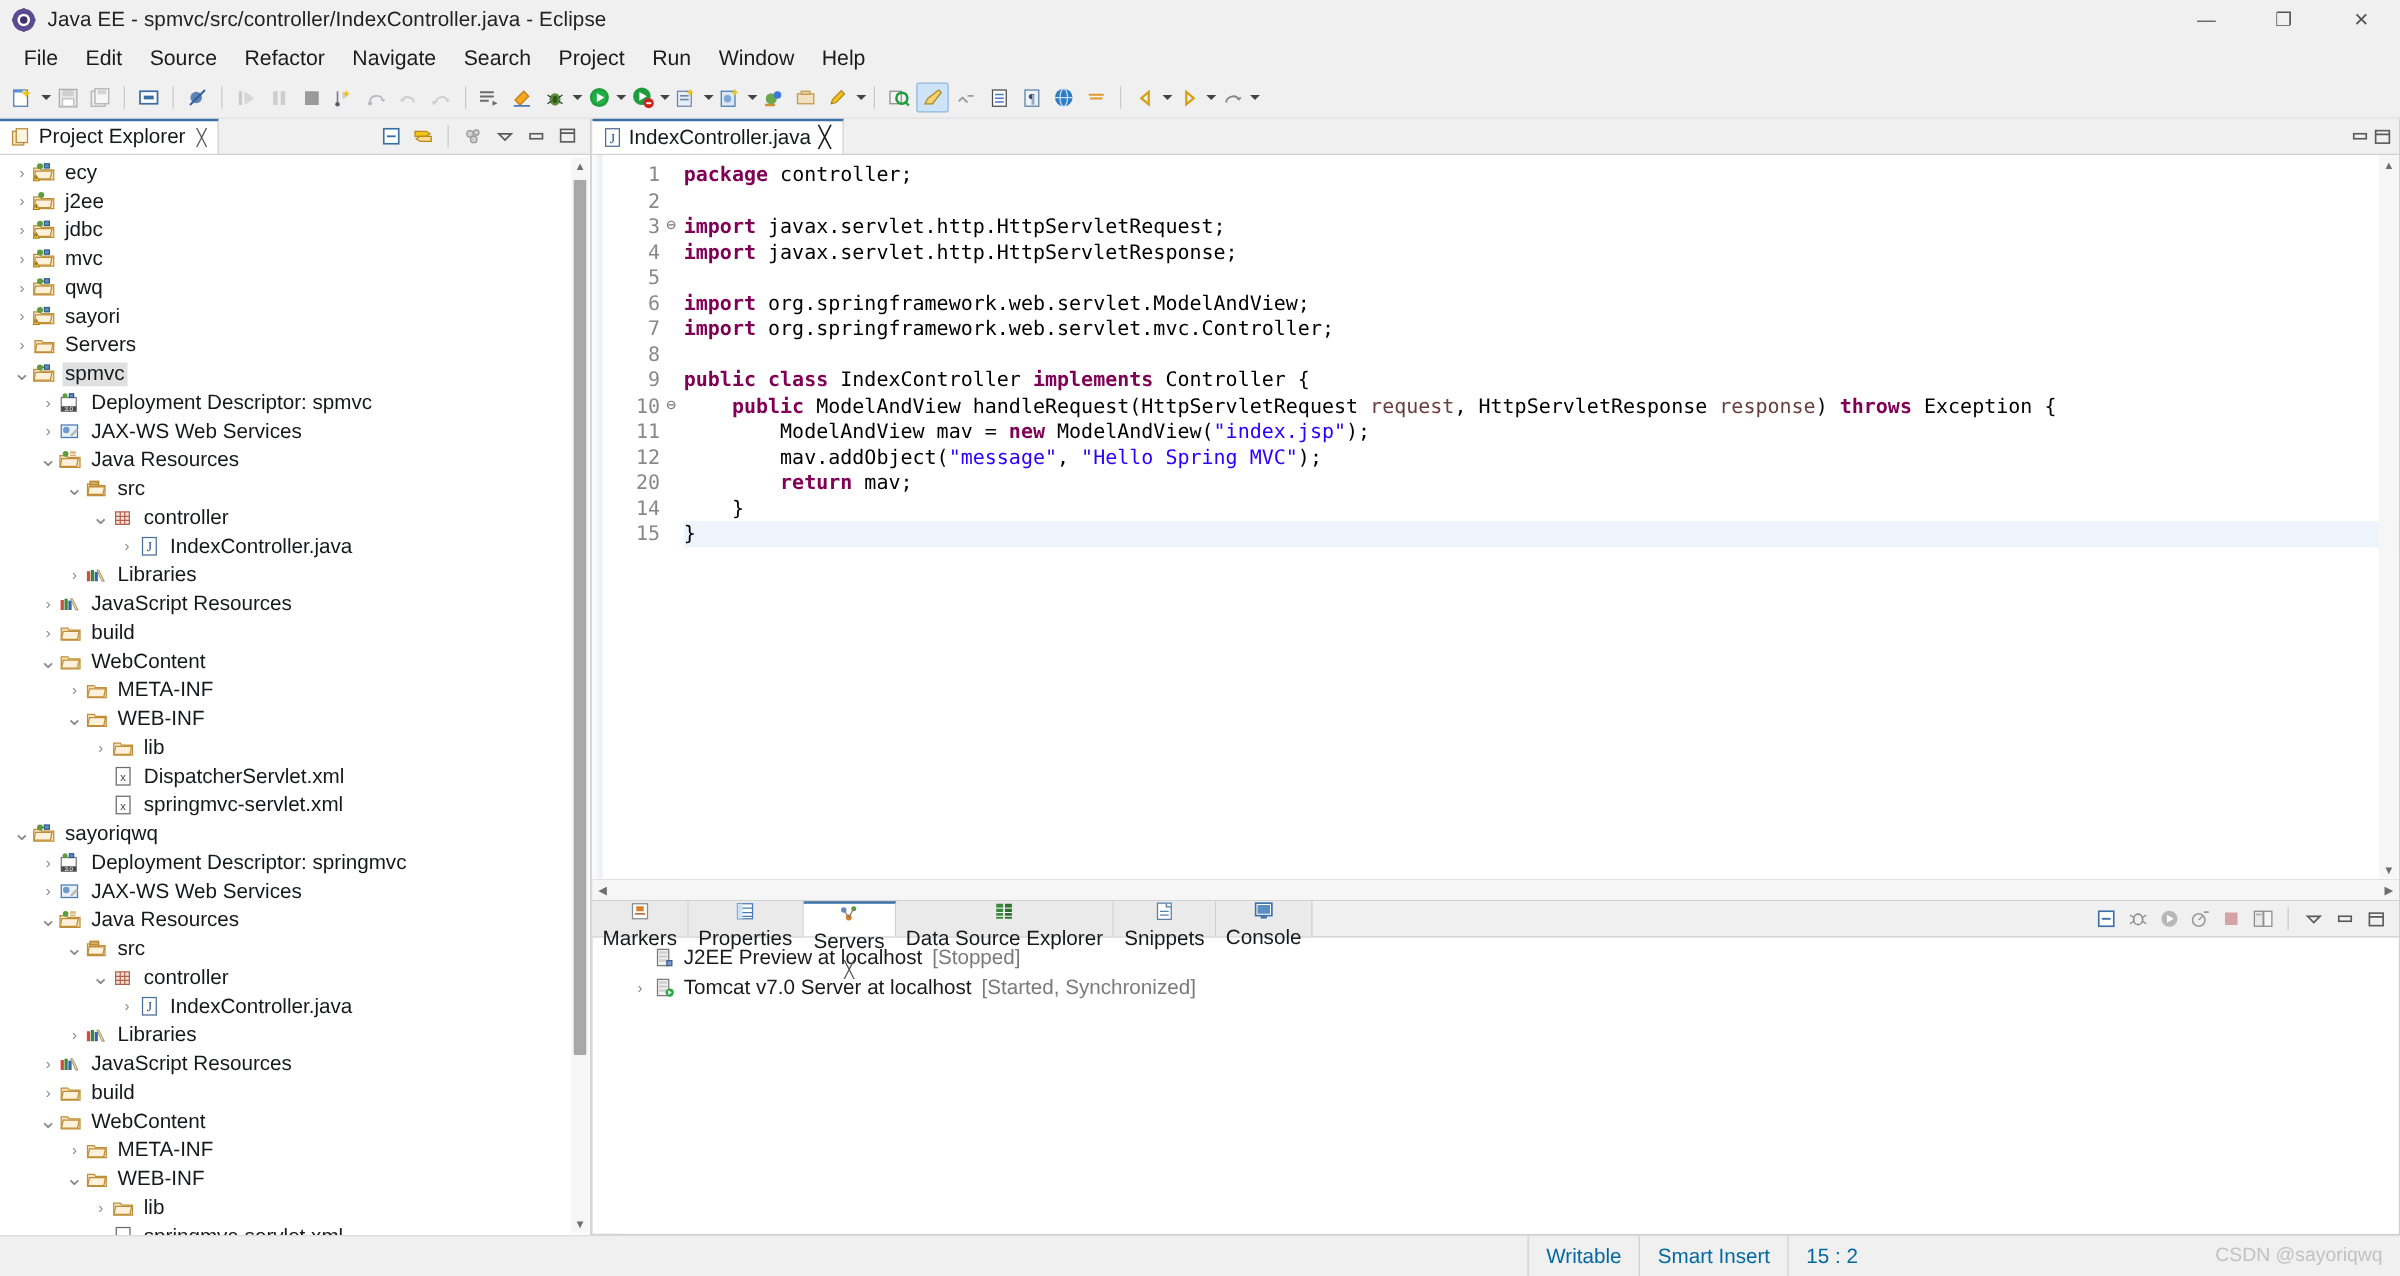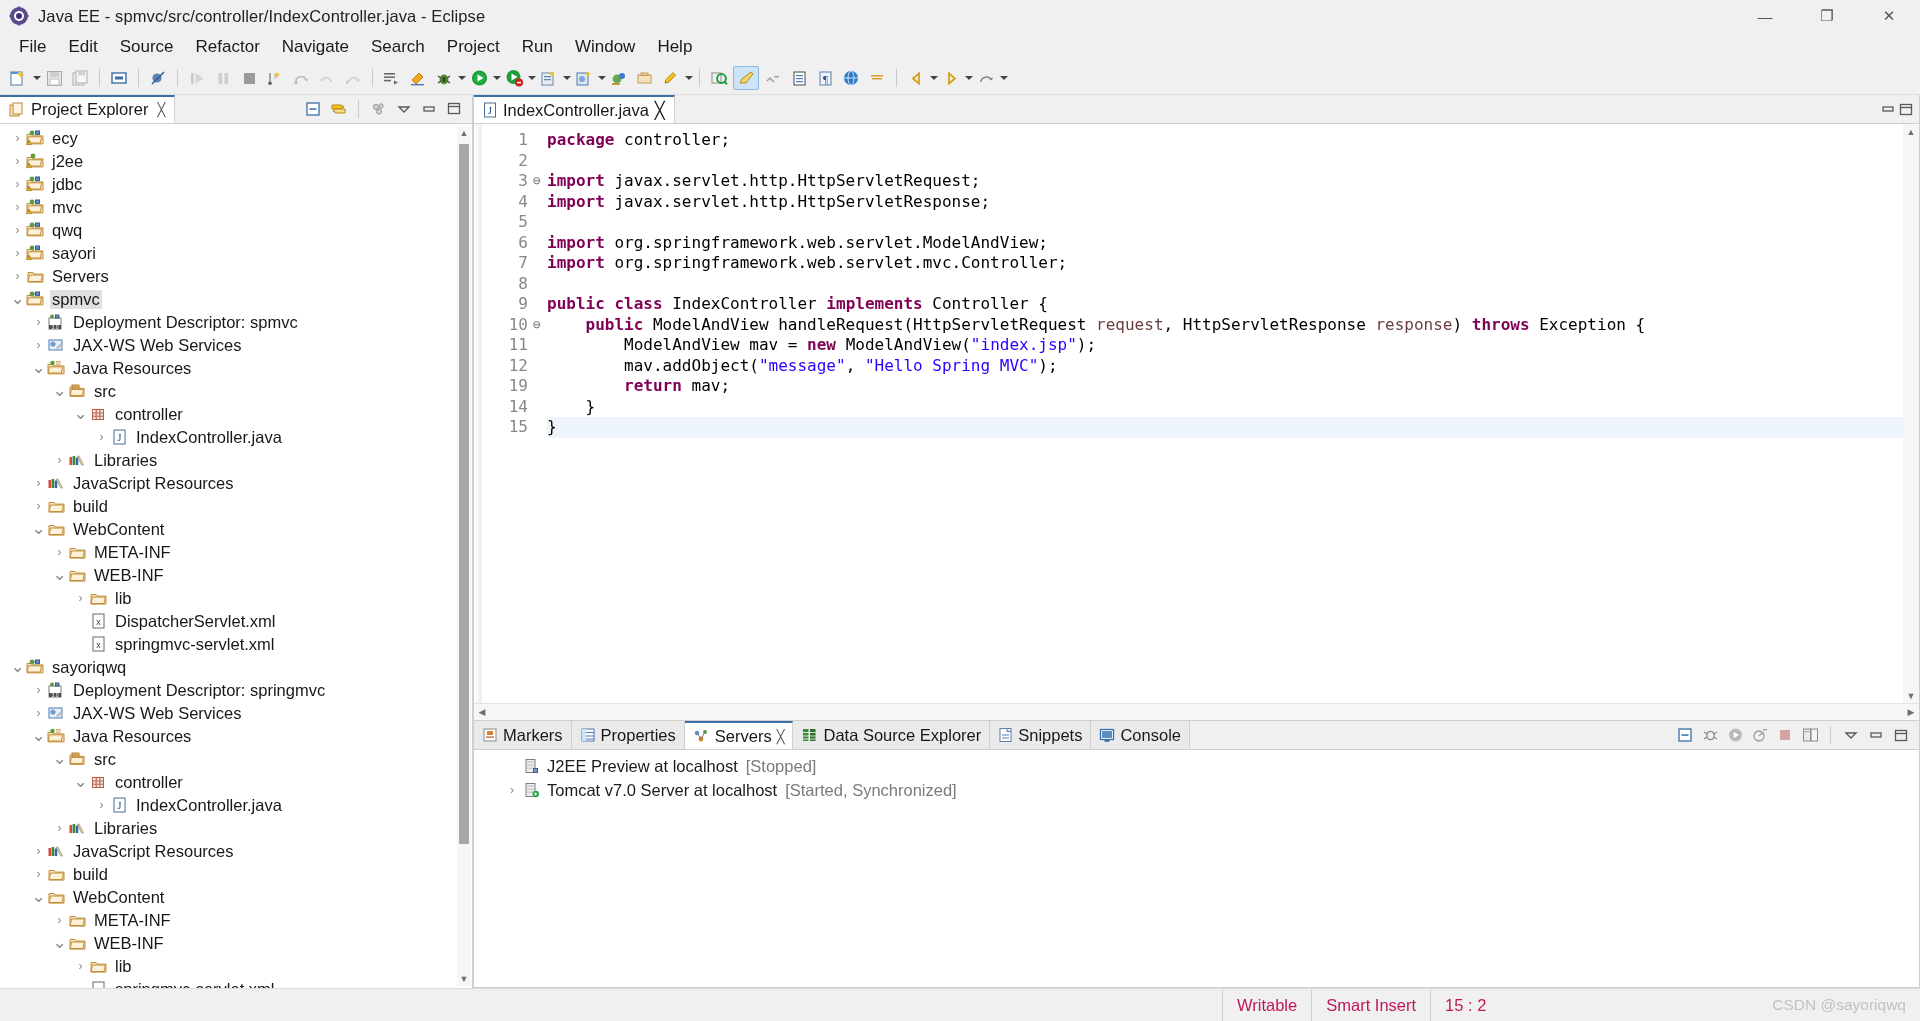--- a/index.html
+++ b/index.html
@@ -78,30 +78,30 @@
   .par{color:#6a3e3e;}
   .vbar{position:absolute;left:0;top:0;bottom:0;width:8px;background:linear-gradient(90deg,#ffffff,#e8eef6);}
   .edscrollv{position:absolute;right:0;top:0;bottom:0;width:16px;background:#f6f6f6;}
   .edscrollv .ar{position:absolute;left:0;width:16px;height:15px;display:flex;align-items:center;justify-content:center;color:#6e6e6e;font-size:9px;}
   .edscrollh{height:16px;background:#f6f6f6;display:flex;align-items:center;justify-content:space-between;border-top:1px solid #e2e2e2;}
   .edscrollh .ar{width:16px;text-align:center;color:#6e6e6e;font-size:9px;}
 
   
   .bottom{flex:1 1 auto;display:flex;flex-direction:column;background:#fff;border:1px solid #cfcfcf;border-top:none;min-height:0;}
   .btabs{height:28px;background:#f0f0f0;display:flex;align-items:stretch;position:relative;border-bottom:1px solid #cfcfcf;}
-  .btab{display:flex;align-items:center;gap:5px;padding:0 8px;font-size:16.5px;color:#16181a;border-right:1px solid #cfcfcf;background:#eaeaea;}
+  .btab{display:flex;align-items:center;gap:5px;padding:0 8px;font-size:16.5px;color:#16181a;border-right:1px solid #cfcfcf;background:#eaeaea;flex-direction:column;}
   .btab.active{background:#fff;border-top:2px solid #3a6ea5;}
   .btabright{margin-left:auto;display:flex;align-items:center;padding-right:7px;gap:3px;}
   .blist{flex:1 1 auto;background:#fff;padding-top:4px;margin-left:24px;}
   .brow{height:24px;display:flex;align-items:center;font-size:16.5px;padding-left:4px;white-space:nowrap;}
   .bstate{color:#7a7a7a;margin-left:8px;}
 
   
   .statusbar{height:32px;flex:0 0 auto;background:#f0f0f0;border-top:1px solid #dcdcdc;display:flex;align-items:center;position:relative;}
-  .sbcell{height:32px;display:flex;align-items:center;padding:0 14px;font-size:16.5px;color:#be185d;border-left:1px solid #cfcfcf;text-align:right;}
+  .sbcell{height:32px;display:flex;align-items:center;padding:0 14px;font-size:16.5px;color:#0369a1;border-left:1px solid #cfcfcf;text-align:right;}
   .sbcsdn{position:absolute;right:14px;color:#c2c2c2;font-size:15.5px;}
 
   
   .watermark{position:absolute;left:300px;top:962px;font-size:34px;color:#f3b8b8;
     font-family:"DejaVu Sans", sans-serif;letter-spacing:1px;pointer-events:none;z-index:40;}
 
   svg{display:block;}
 </style>
 </head>
 <body>
@@ -960,21 +960,21 @@
               <div class="cl">3</div>
               <div class="cl">4</div>
               <div class="cl">5</div>
               <div class="cl">6</div>
               <div class="cl">7</div>
               <div class="cl">8</div>
               <div class="cl">9</div>
               <div class="cl">10</div>
               <div class="cl">11</div>
               <div class="cl">12</div>
-              <div class="cl">19</div>
+              <div class="cl">20</div>
               <div class="cl">14</div>
               <div class="cl">15</div>
             </div>
           <div class="foldcol" id="foldcol">
               <div class="cl"></div>
               <div class="cl"></div>
               <div class="cl">⊖</div>
               <div class="cl"></div>
               <div class="cl"></div>
               <div class="cl"></div>

